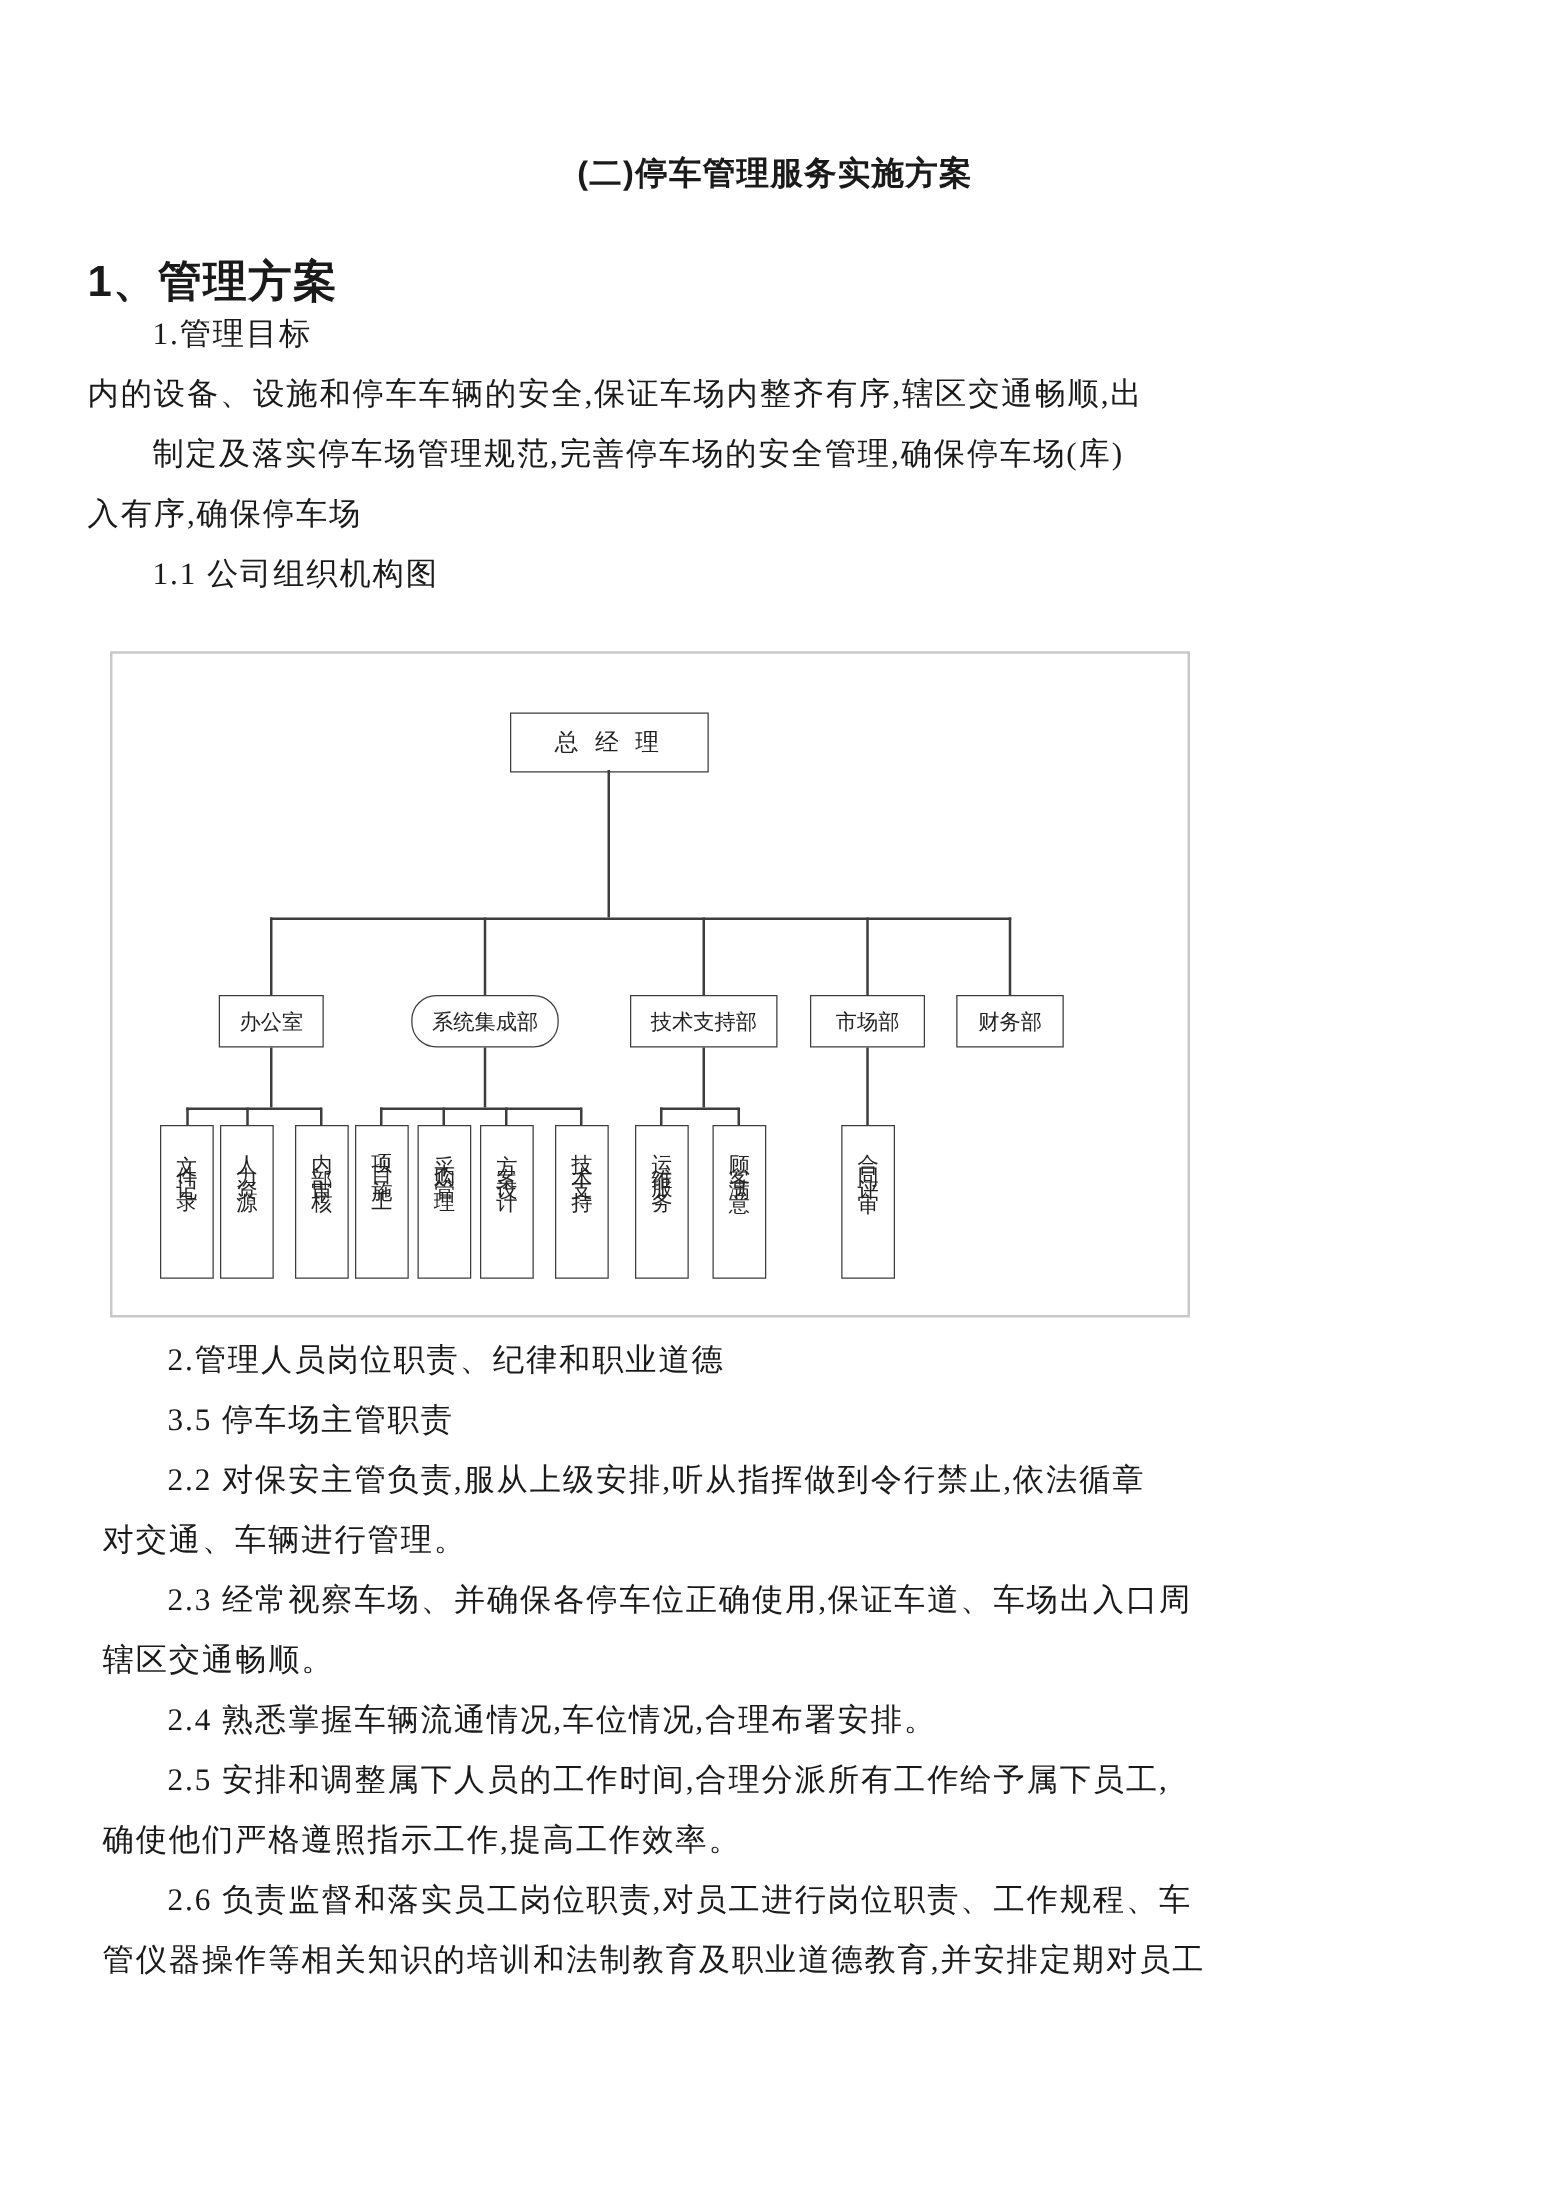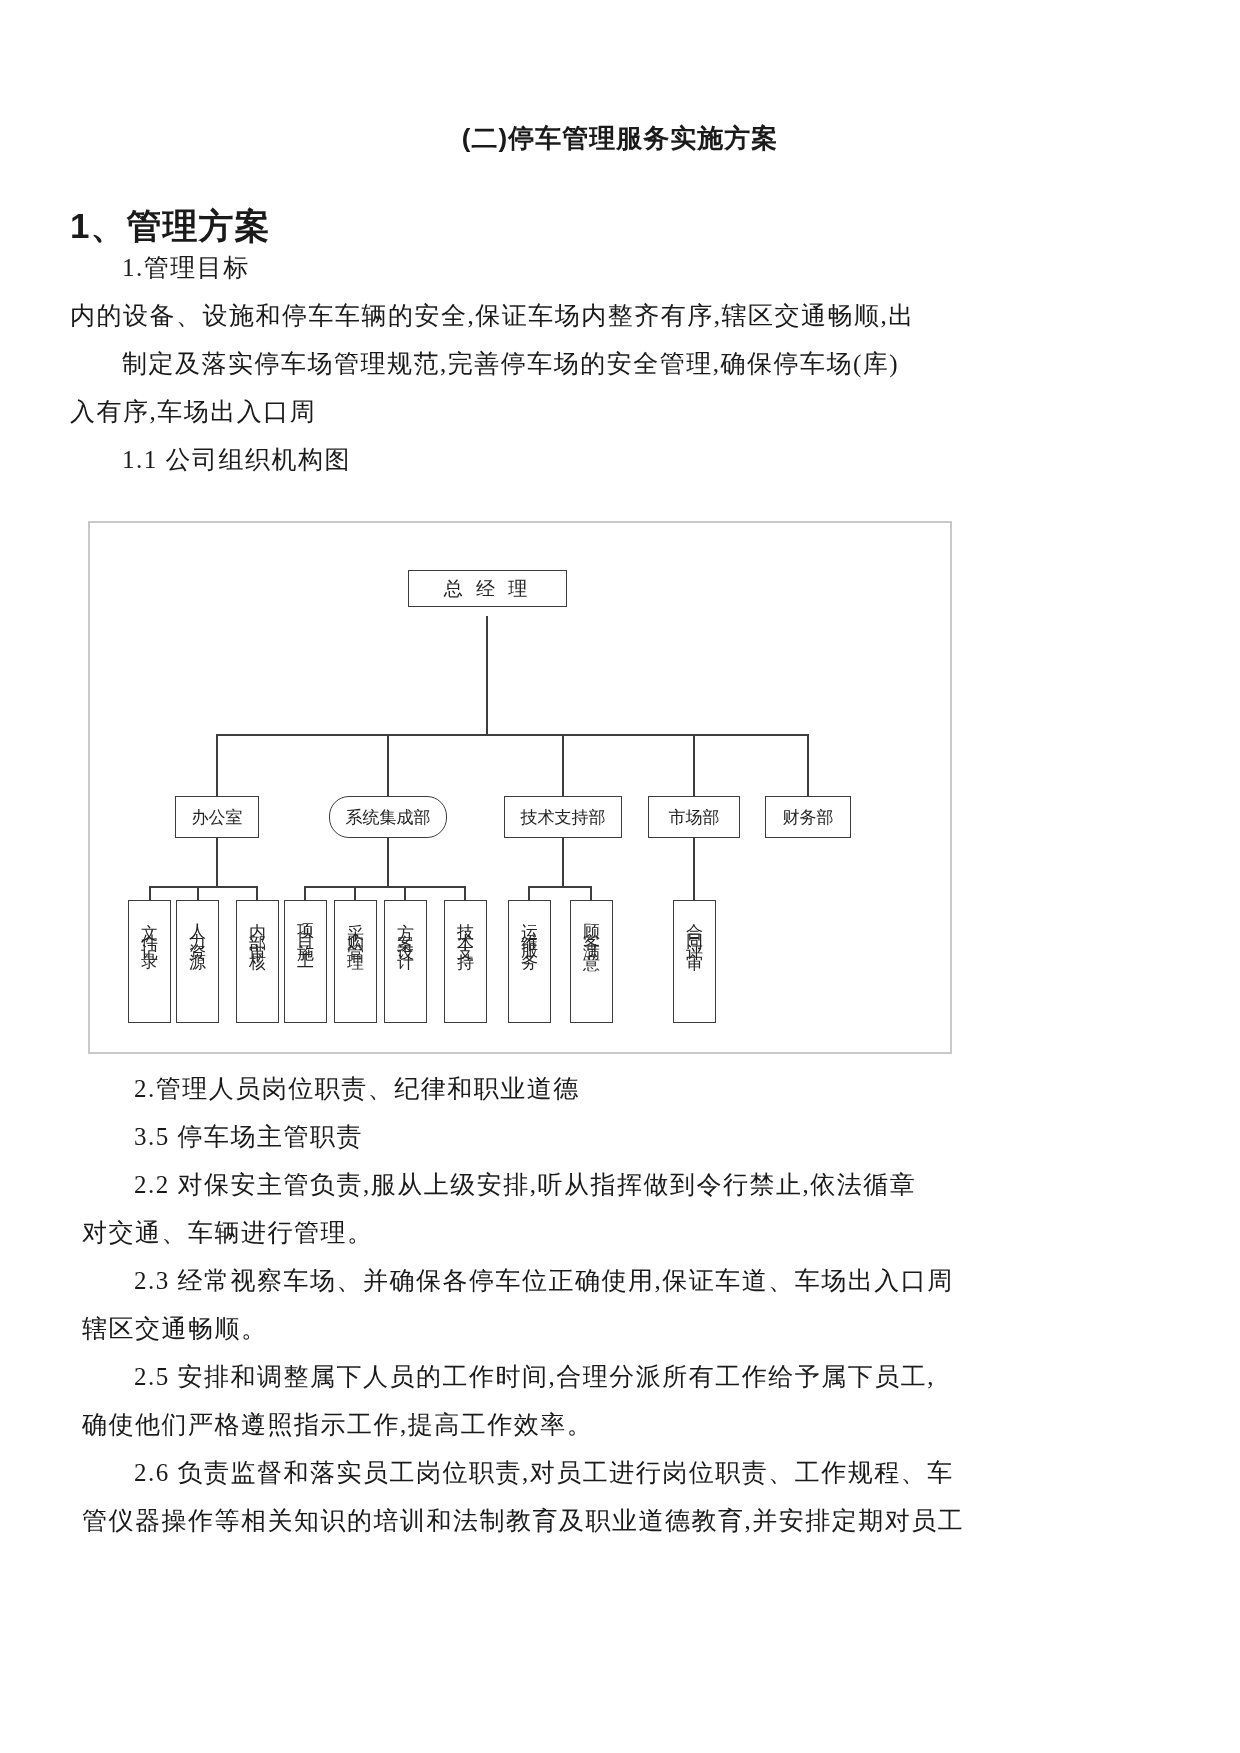--- a/index.html
+++ b/index.html
@@ -85,27 +85,27 @@
   <div class="content">
 
     <div class="doc-title">(二)停车管理服务实施方案</div>
 
     <div class="h1">1、管理方案</div>
 
     <div>
       <div class="bodyline indent">1.管理目标</div>
       <div class="bodyline">内的设备、设施和停车车辆的安全,保证车场内整齐有序,辖区交通畅顺,出</div>
       <div class="bodyline indent">制定及落实停车场管理规范,完善停车场的安全管理,确保停车场(库)</div>
-      <div class="bodyline">入有序,车场出入口周</div>
+      <div class="bodyline">入有序,确保停车场</div>
       <div class="bodyline indent">1.1 公司组织机构图</div>
     </div>
 
     <div class="chart-frame">
 
-      <div class="node hbox root" style="left:318px;top:47px;width:159px;height:37px;">总 经 理</div>
+      <div class="node hbox root" style="left:318px;top:47px;width:159px;height:48px;">总 经 理</div>
 
       <div class="cline" style="left:396px;top:93px;width:1.5px;height:118px;"></div>
       <div class="cline" style="left:126px;top:211px;width:593px;height:1.5px;"></div>
       <div class="cline" style="left:126px;top:211px;width:1.5px;height:63px;"></div>
       <div class="cline" style="left:297px;top:211px;width:1.5px;height:63px;"></div>
       <div class="cline" style="left:472px;top:211px;width:1.5px;height:63px;"></div>
       <div class="cline" style="left:603px;top:211px;width:1.5px;height:63px;"></div>
       <div class="cline" style="left:717px;top:211px;width:1.5px;height:63px;"></div>
 
       <div class="node hbox" style="left:85px;top:273px;width:84px;height:42px;">办公室</div>
@@ -146,20 +146,21 @@
       <div class="node sub" style="left:583px;top:377px;width:43px;height:123px;">合同评审</div>
     </div>
 
     <div style="margin-top:11px;margin-left:12px;">
       <div class="bodyline indent">2.管理人员岗位职责、纪律和职业道德</div>
       <div class="bodyline indent">3.5 停车场主管职责</div>
       <div class="bodyline indent">2.2 对保安主管负责,服从上级安排,听从指挥做到令行禁止,依法循章</div>
       <div class="bodyline">对交通、车辆进行管理。</div>
       <div class="bodyline indent">2.3 经常视察车场、并确保各停车位正确使用,保证车道、车场出入口周</div>
       <div class="bodyline">辖区交通畅顺。</div>
+      <div class="bodyline indent">2.4 熟悉掌握车辆流通情况,车位情况,合理布署安排。</div>
       <div class="bodyline indent">2.5 安排和调整属下人员的工作时间,合理分派所有工作给予属下员工,</div>
       <div class="bodyline">确使他们严格遵照指示工作,提高工作效率。</div>
       <div class="bodyline indent">2.6 负责监督和落实员工岗位职责,对员工进行岗位职责、工作规程、车</div>
       <div class="bodyline">管仪器操作等相关知识的培训和法制教育及职业道德教育,并安排定期对员工</div>
     </div>
 
   </div>
 </div>
 
 </body></html>

